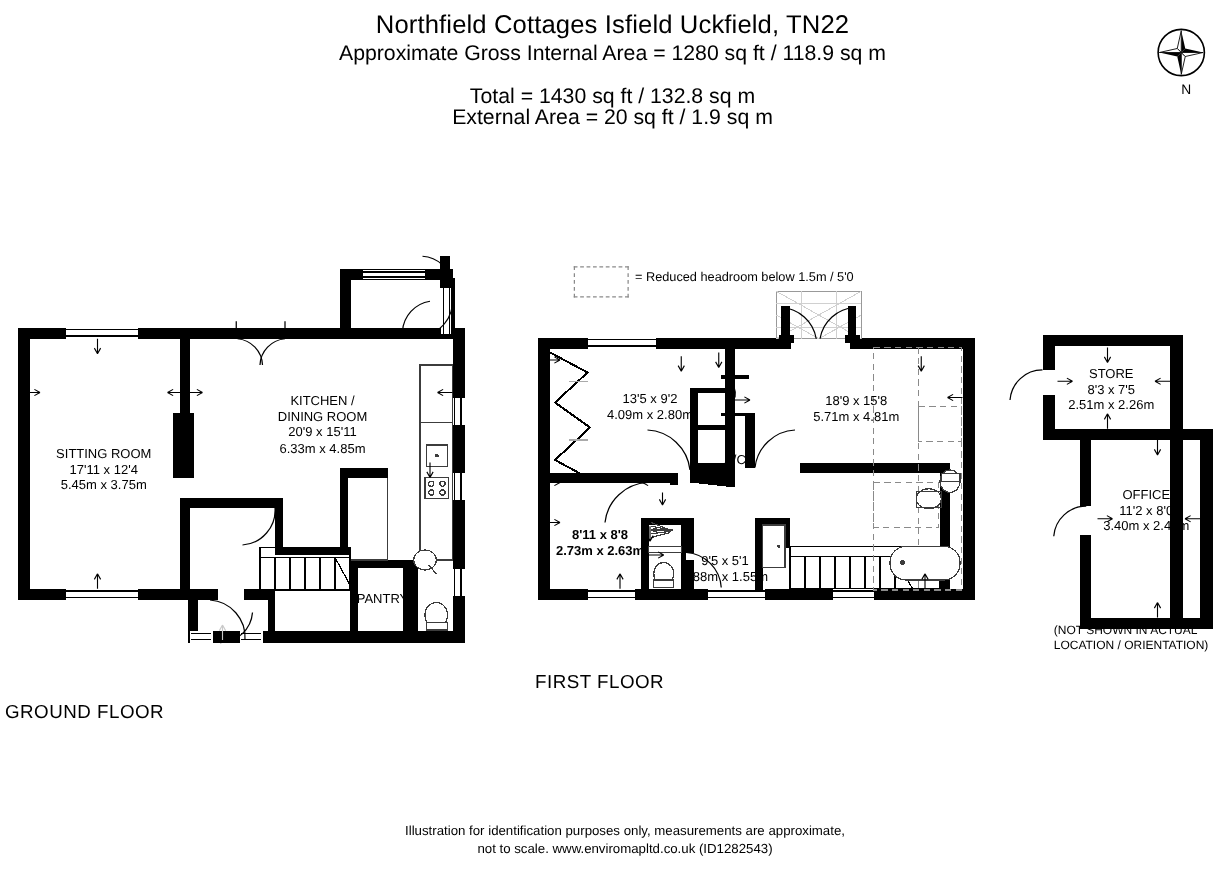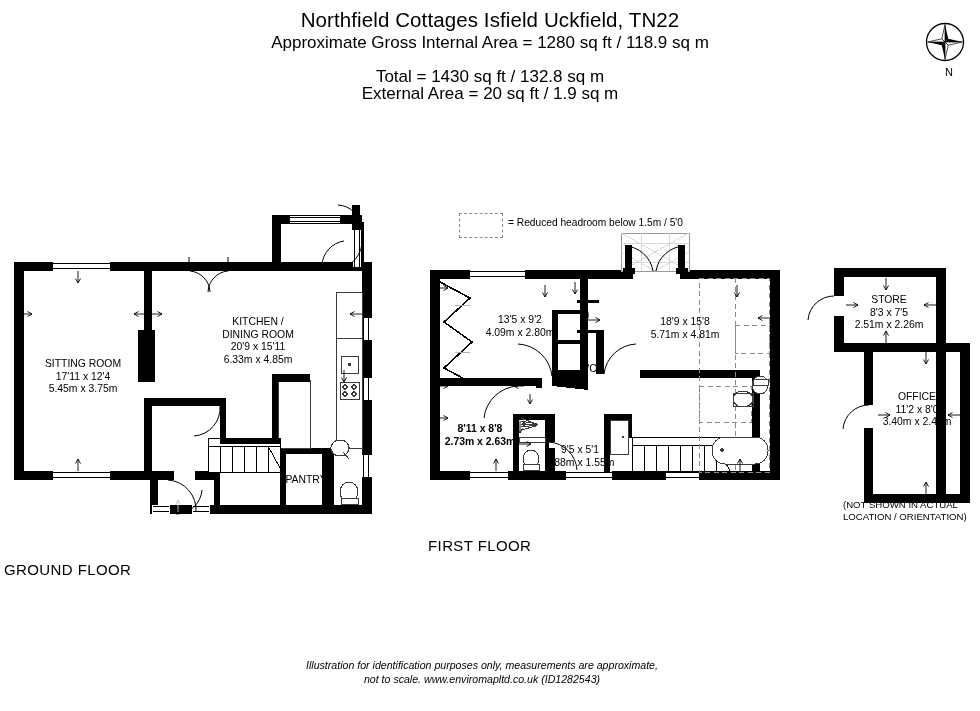--- a/index.html
+++ b/index.html
@@ -23,21 +23,21 @@
 
   .roomlabel{font-size:10.4px;line-height:12.6px;}
   .small{font-size:9.4px;line-height:11.5px;}
 
   #legend-text{top:217px;left:508px;font-size:10.2px;}
   #legend-box{position:absolute;top:213px;left:459px;width:44px;height:25px;
               border:1px dashed #8a8a8a;box-sizing:border-box;}
 
   #notshown{top:499px;left:843px;font-size:9.6px;line-height:12px;}
 
-  #foot{top:658px;left:482px;font-size:10.6px;line-height:14px;font-style:italic;}
+  #foot{top:658px;left:500px;font-size:10.6px;line-height:14px;}
 
   
   #compass{position:absolute;top:22px;left:925px;width:40px;height:40px;}
   #compass-n{top:66px;left:945px;font-size:11px;}
 
   svg{position:absolute;top:0;left:0;}
 </style>
 </head>
 <body>
 

